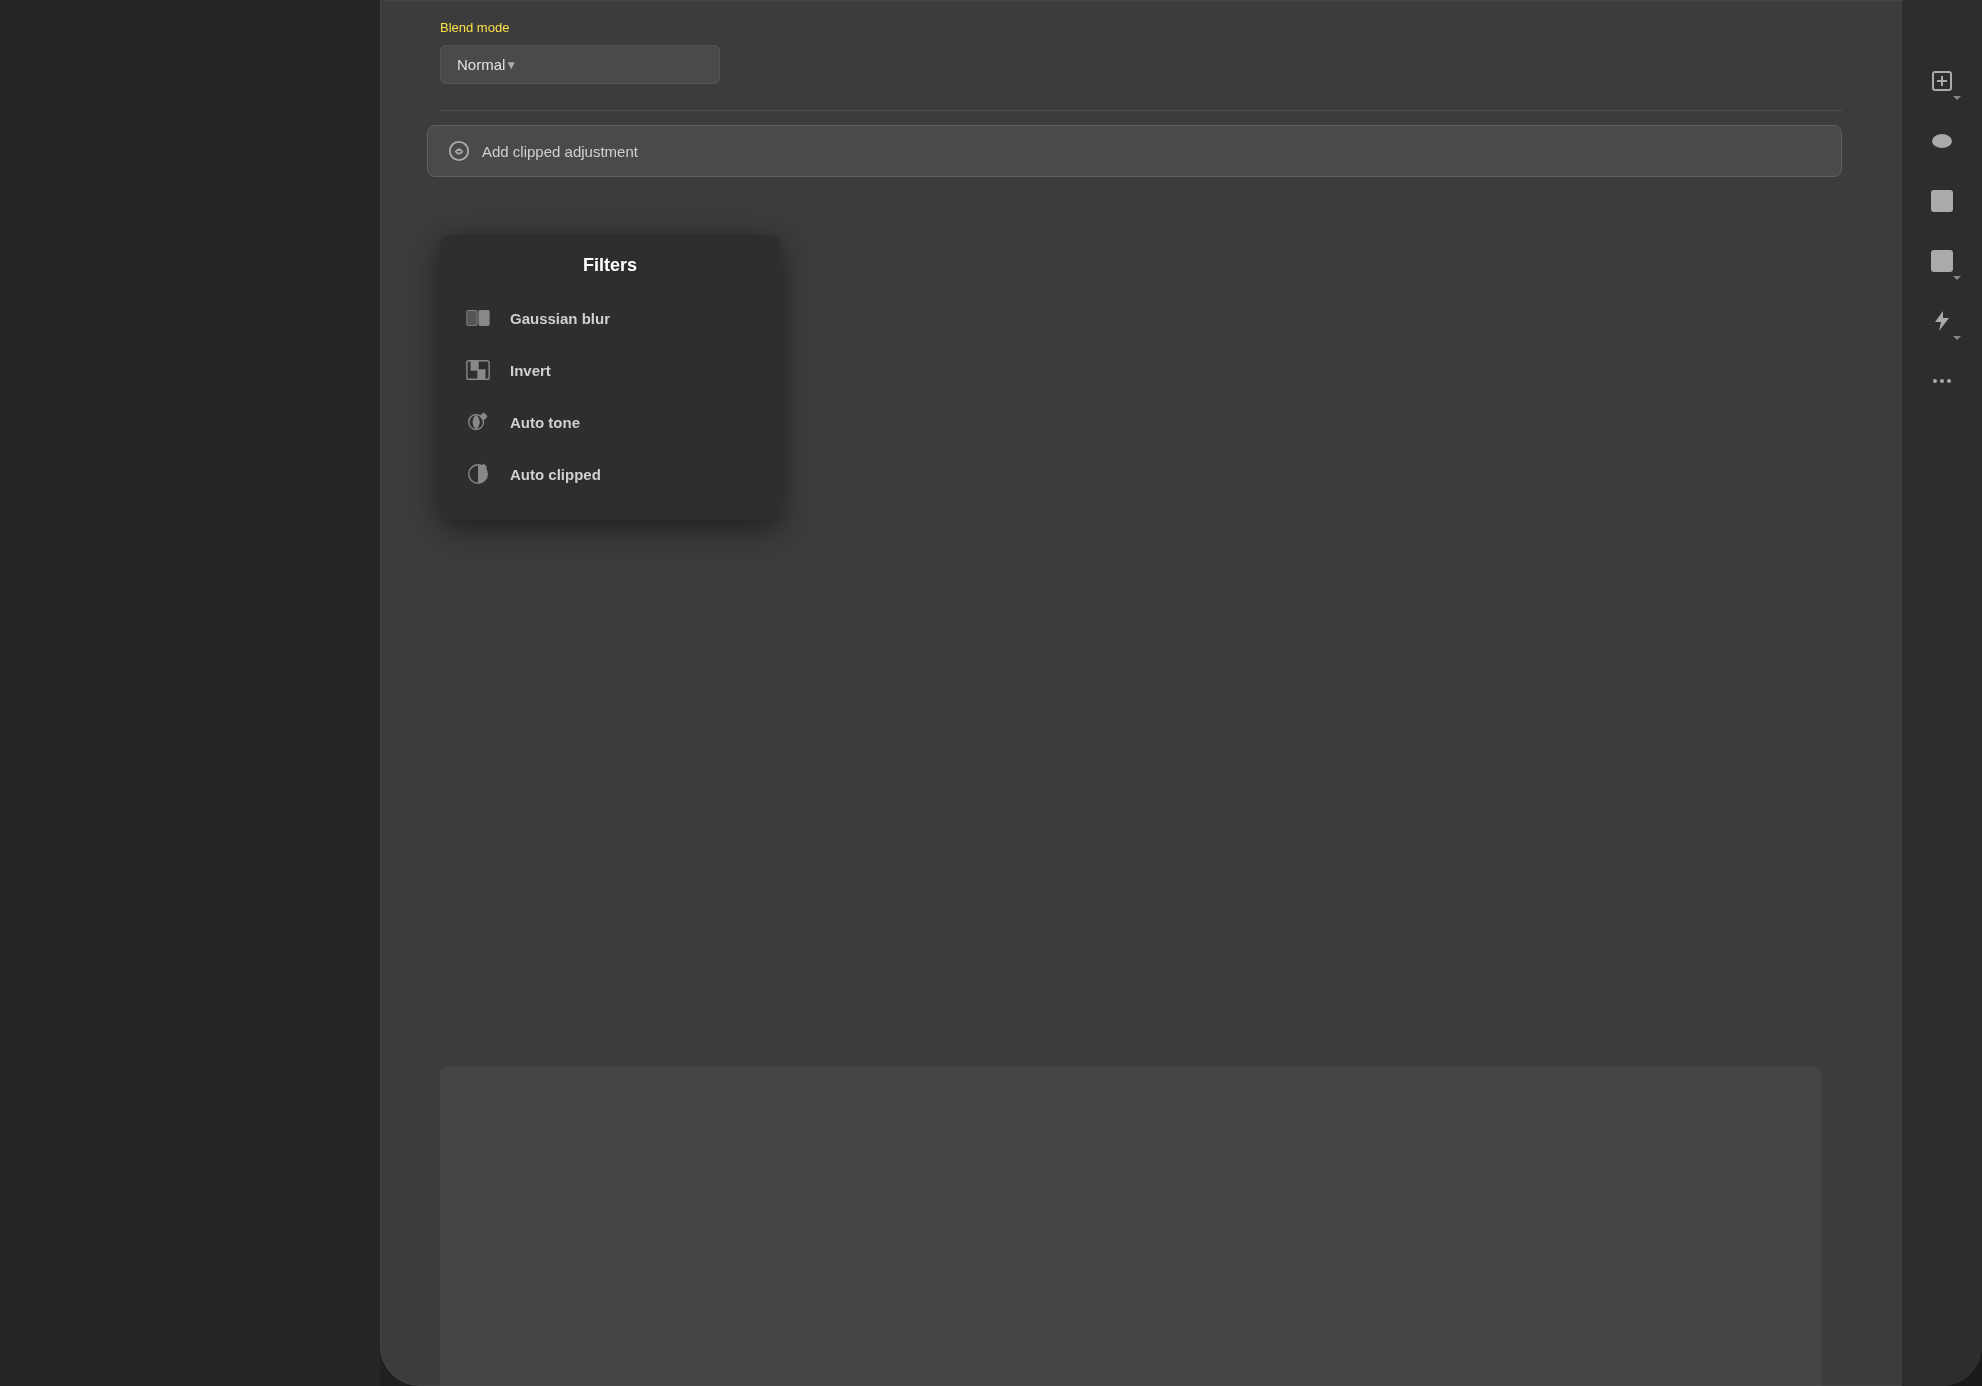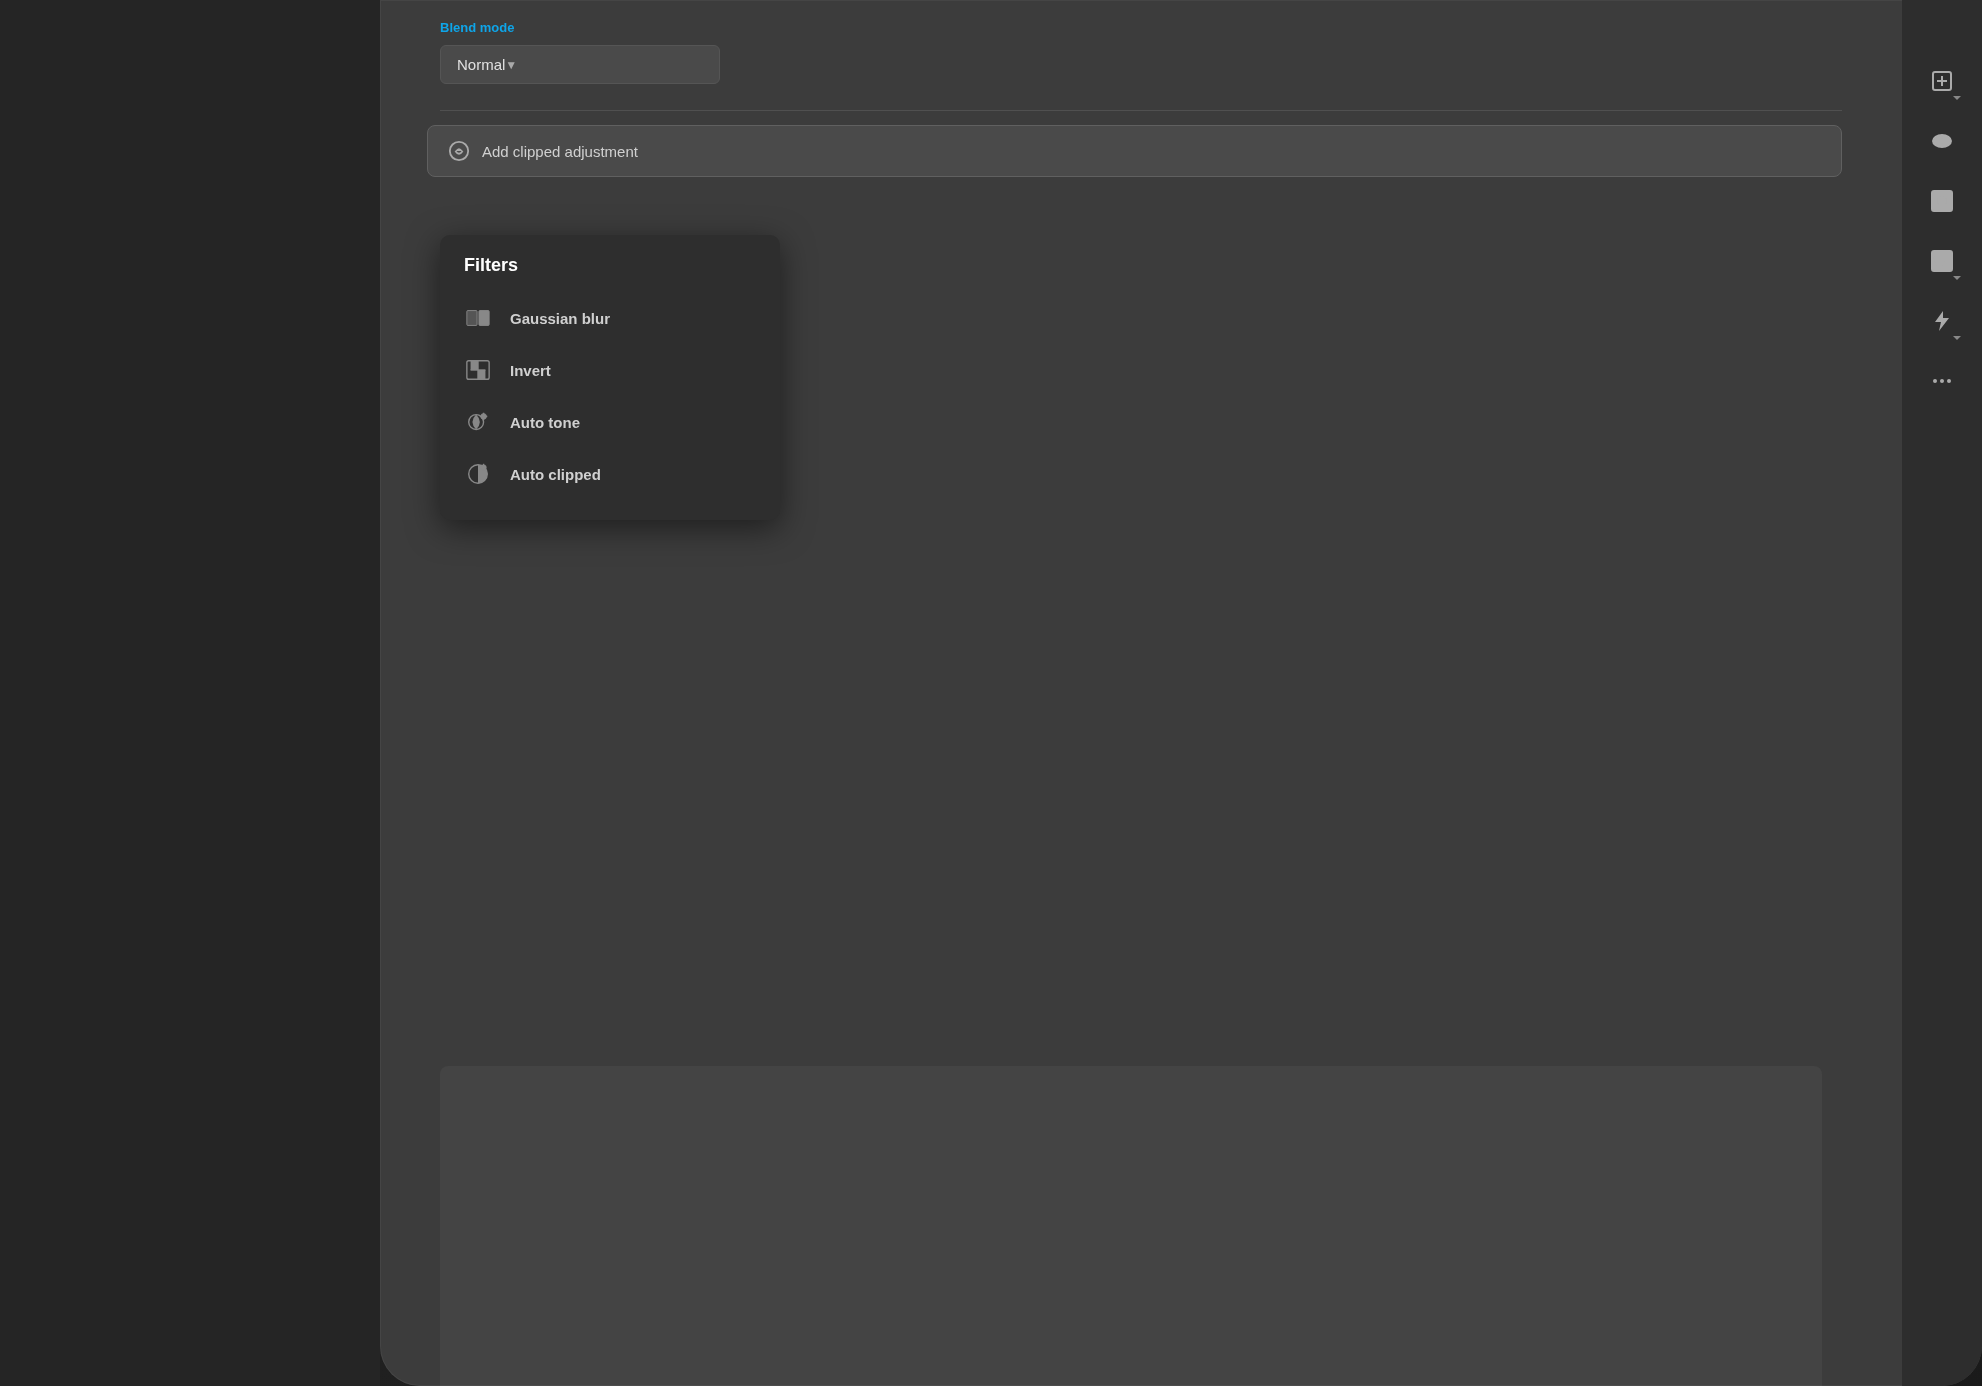--- a/index.html
+++ b/index.html
@@ -90,24 +90,23 @@
     
     .blend-mode-section {
       position: absolute;
       top: 0;
       left: 60px;
       right: 60px;
       padding: 20px 0;
     }
 
     .blend-mode-label {
-      color: #0ea5e9;
+      color: #fde047;
       font-size: 13px;
       margin-bottom: 10px;
-      font-weight: bold;
     }
 
     .blend-mode-select {
       display: flex;
       align-items: center;
       background: #4a4a4a;
       border: 1px solid #555;
       border-radius: 6px;
       padding: 10px 16px;
       cursor: pointer;
@@ -166,20 +165,21 @@
       padding: 20px 0;
       box-shadow: 0 8px 32px rgba(0,0,0,0.5);
       z-index: 20;
     }
 
     .filters-title {
       color: #ffffff;
       font-size: 18px;
       font-weight: 700;
       padding: 0 24px 16px 24px;
+      text-align: center;
     }
 
     .filter-item {
       display: flex;
       align-items: center;
       gap: 18px;
       padding: 12px 24px;
       cursor: pointer;
       color: #d0d0d0;
       font-size: 15px;

